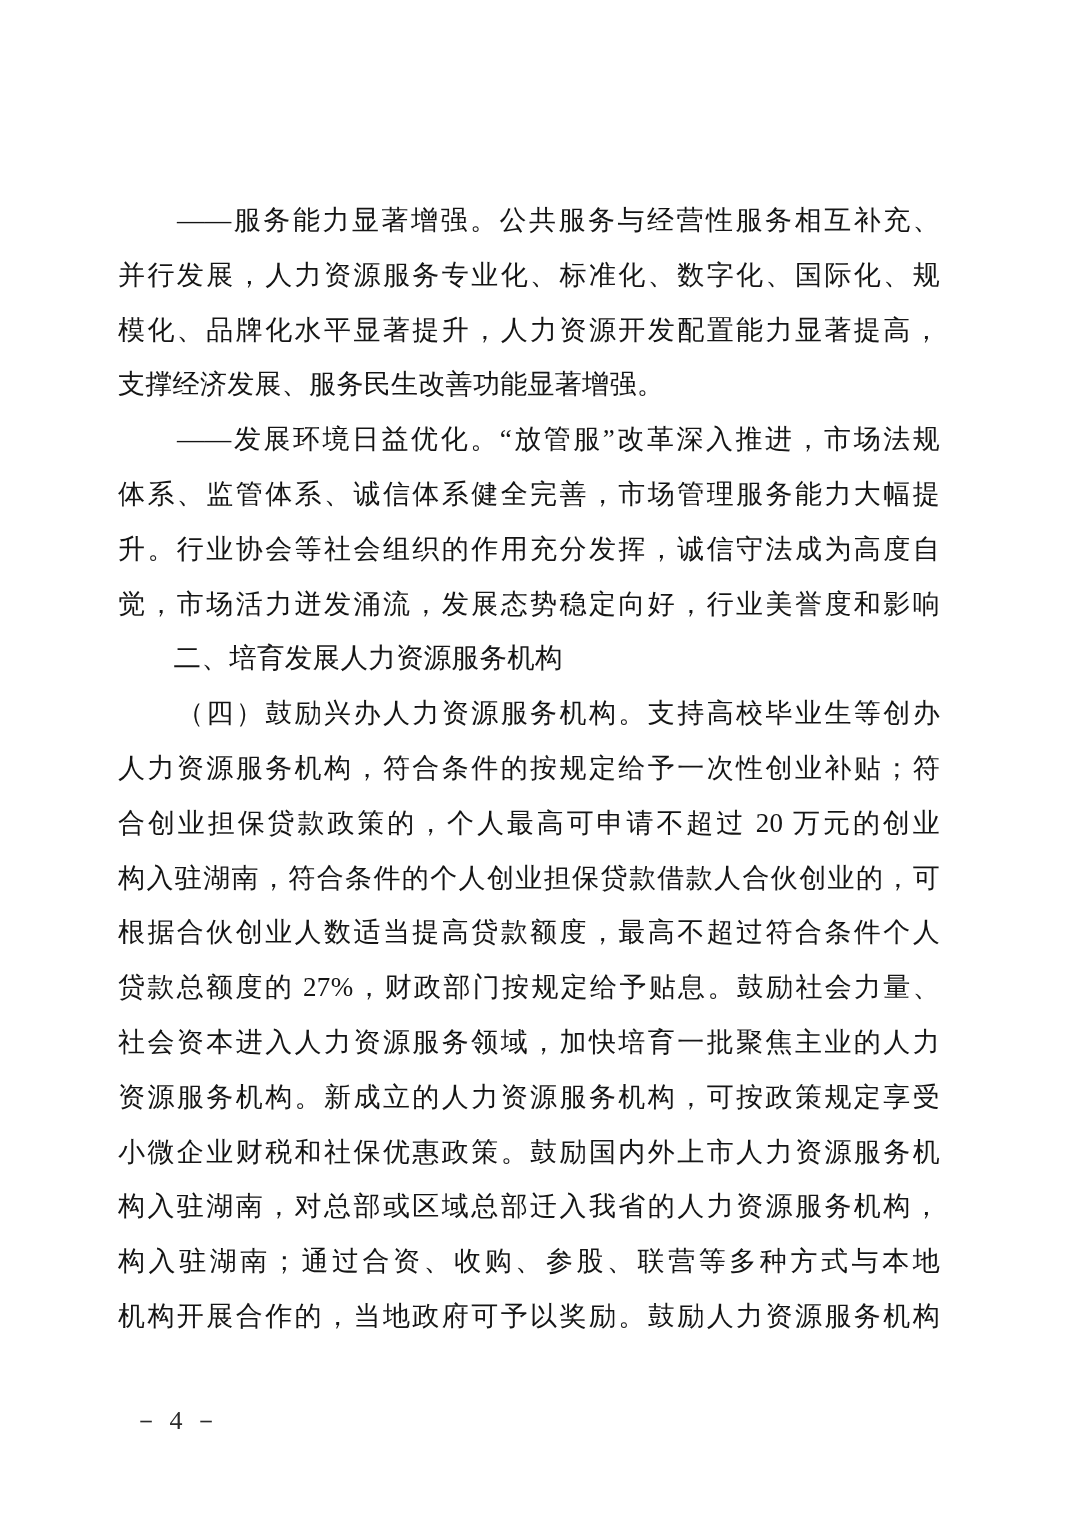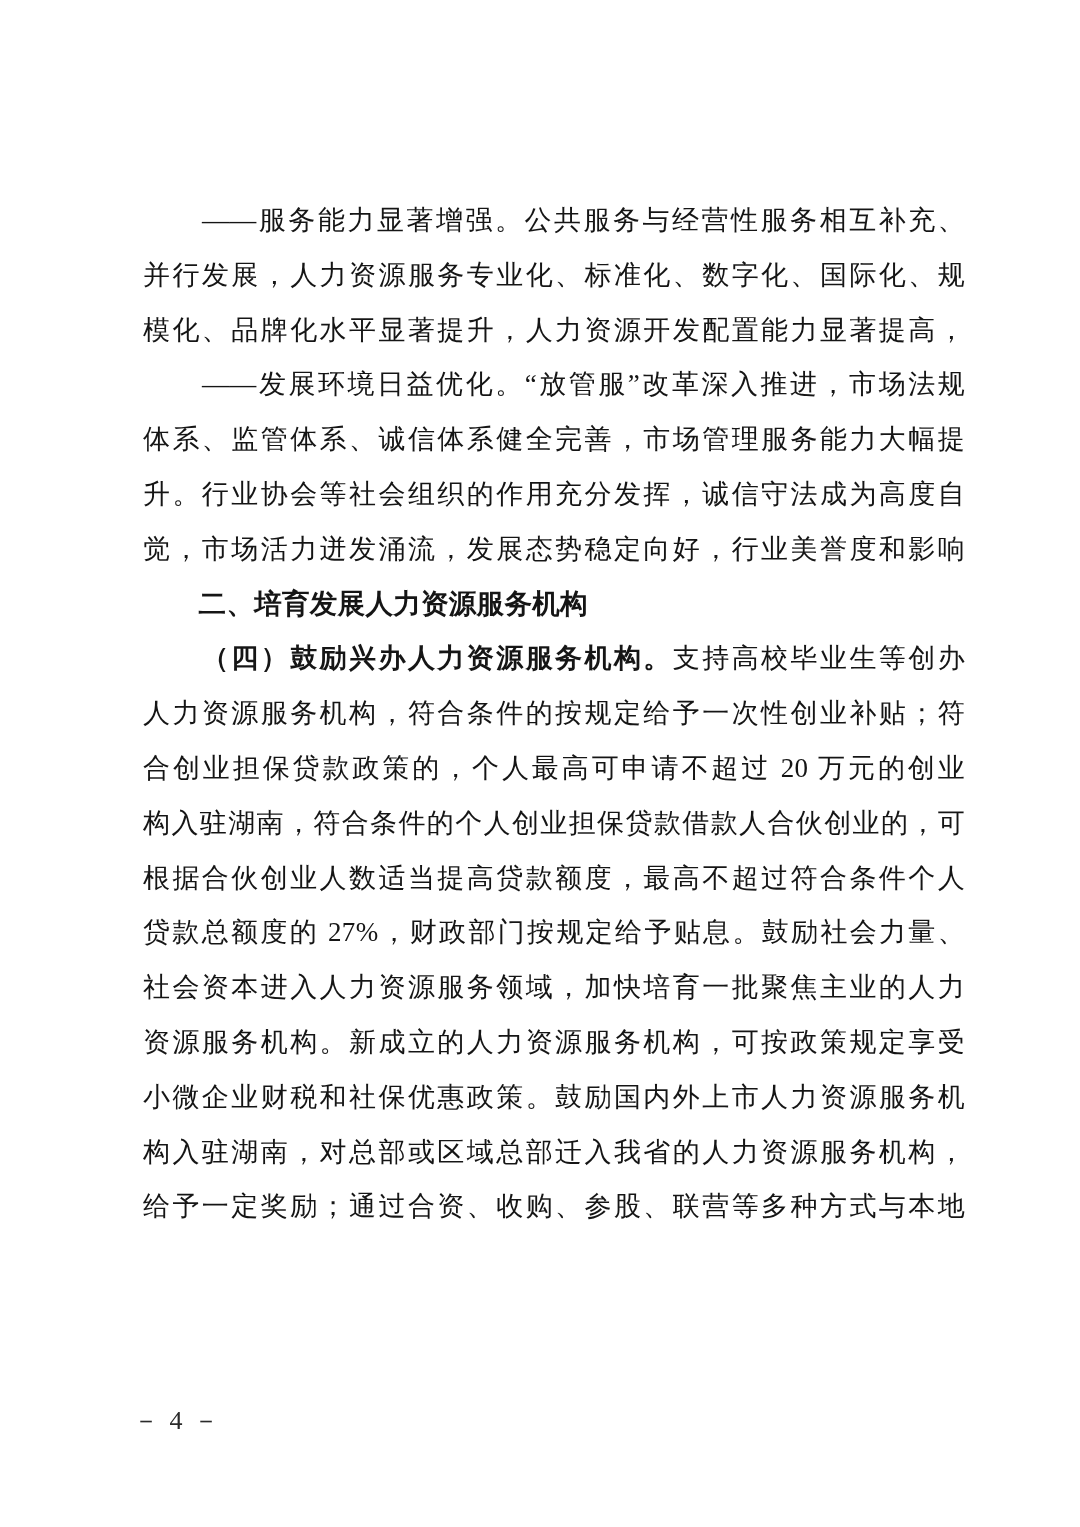--- a/index.html
+++ b/index.html
@@ -12,38 +12,38 @@
     width: 1080px;
     height: 1527px;
     margin: 0 auto;
     background: #ffffff;
     color: #151515;
     font-family: "Liberation Serif", "DejaVu Serif", serif;
     overflow: hidden;
   }
   .text-block {
     position: absolute;
-    left: 143px;
+    left: 118px;
     top: 193px;
     width: 822px;
   }
   .line {
     height: 54.8px;
     line-height: 54.8px;
     font-size: 27px;
     letter-spacing: 0.3px;
     white-space: pre-wrap;
     text-align: justify;
     overflow: hidden;
   }
   .line.fill {
     text-align-last: justify;
   }
   .line .bold {
-    font-weight: bold;
+    font-weight: normal;
     margin-top: 21px;
   }
   .line.heading {
     font-family: "Liberation Sans", "DejaVu Sans", sans-serif;
     font-weight: bold;
     font-size: 27.5px;
   }
   .footer {
     position: absolute;
     left: 133px;
@@ -57,31 +57,33 @@
   }
 </style>
 </head>
 <body>
 
 <div class="page">
   <div class="text-block" id="text-block">
       <div class="line fill"><span>　　——服务能力显著增强。公共服务与经营性服务相互补充、</span></div>
       <div class="line fill"><span>并行发展，人力资源服务专业化、标准化、数字化、国际化、规</span></div>
       <div class="line fill"><span>模化、品牌化水平显著提升，人力资源开发配置能力显著提高，</span></div>
+      <div class="line"><span>支撑经济发展、服务民生改善功能显著增强。</span></div>
       <div class="line fill"><span>　　——发展环境日益优化。“放管服”改革深入推进，市场法规</span></div>
       <div class="line fill"><span>体系、监管体系、诚信体系健全完善，市场管理服务能力大幅提</span></div>
       <div class="line fill"><span>升。行业协会等社会组织的作用充分发挥，诚信守法成为高度自</span></div>
       <div class="line fill"><span>觉，市场活力迸发涌流，发展态势稳定向好，行业美誉度和影响</span></div>
       <div class="line heading"><span class="bold">　　二、培育发展人力资源服务机构</span></div>
       <div class="line fill"><span class="bold">　　（四）鼓励兴办人力资源服务机构。</span><span>支持高校毕业生等创办</span></div>
       <div class="line fill"><span>人力资源服务机构，符合条件的按规定给予一次性创业补贴；符</span></div>
       <div class="line fill"><span>合创业担保贷款政策的，个人最高可申请不超过 20 万元的创业</span></div>
       <div class="line fill"><span>构入驻湖南，符合条件的个人创业担保贷款借款人合伙创业的，可</span></div>
       <div class="line fill"><span>根据合伙创业人数适当提高贷款额度，最高不超过符合条件个人</span></div>
       <div class="line fill"><span>贷款总额度的 27%，财政部门按规定给予贴息。鼓励社会力量、</span></div>
       <div class="line fill"><span>社会资本进入人力资源服务领域，加快培育一批聚焦主业的人力</span></div>
       <div class="line fill"><span>资源服务机构。新成立的人力资源服务机构，可按政策规定享受</span></div>
       <div class="line fill"><span>小微企业财税和社保优惠政策。鼓励国内外上市人力资源服务机</span></div>
       <div class="line fill"><span>构入驻湖南，对总部或区域总部迁入我省的人力资源服务机构，</span></div>
-      <div class="line fill"><span>给予一定奖励；通过合资、收购、参股、联营等多种方式与本地</span></div>
+      <div class="line fill"><span>构入驻湖南；通过合资、收购、参股、联营等多种方式与本地</span></div>
+      <div class="line fill"><span>机构开展合作的，当地政府可予以奖励。鼓励人力资源服务机构</span></div>
     </div>
   <div class="footer">－ 4 －</div>
 </div>
 
 </body></html>

